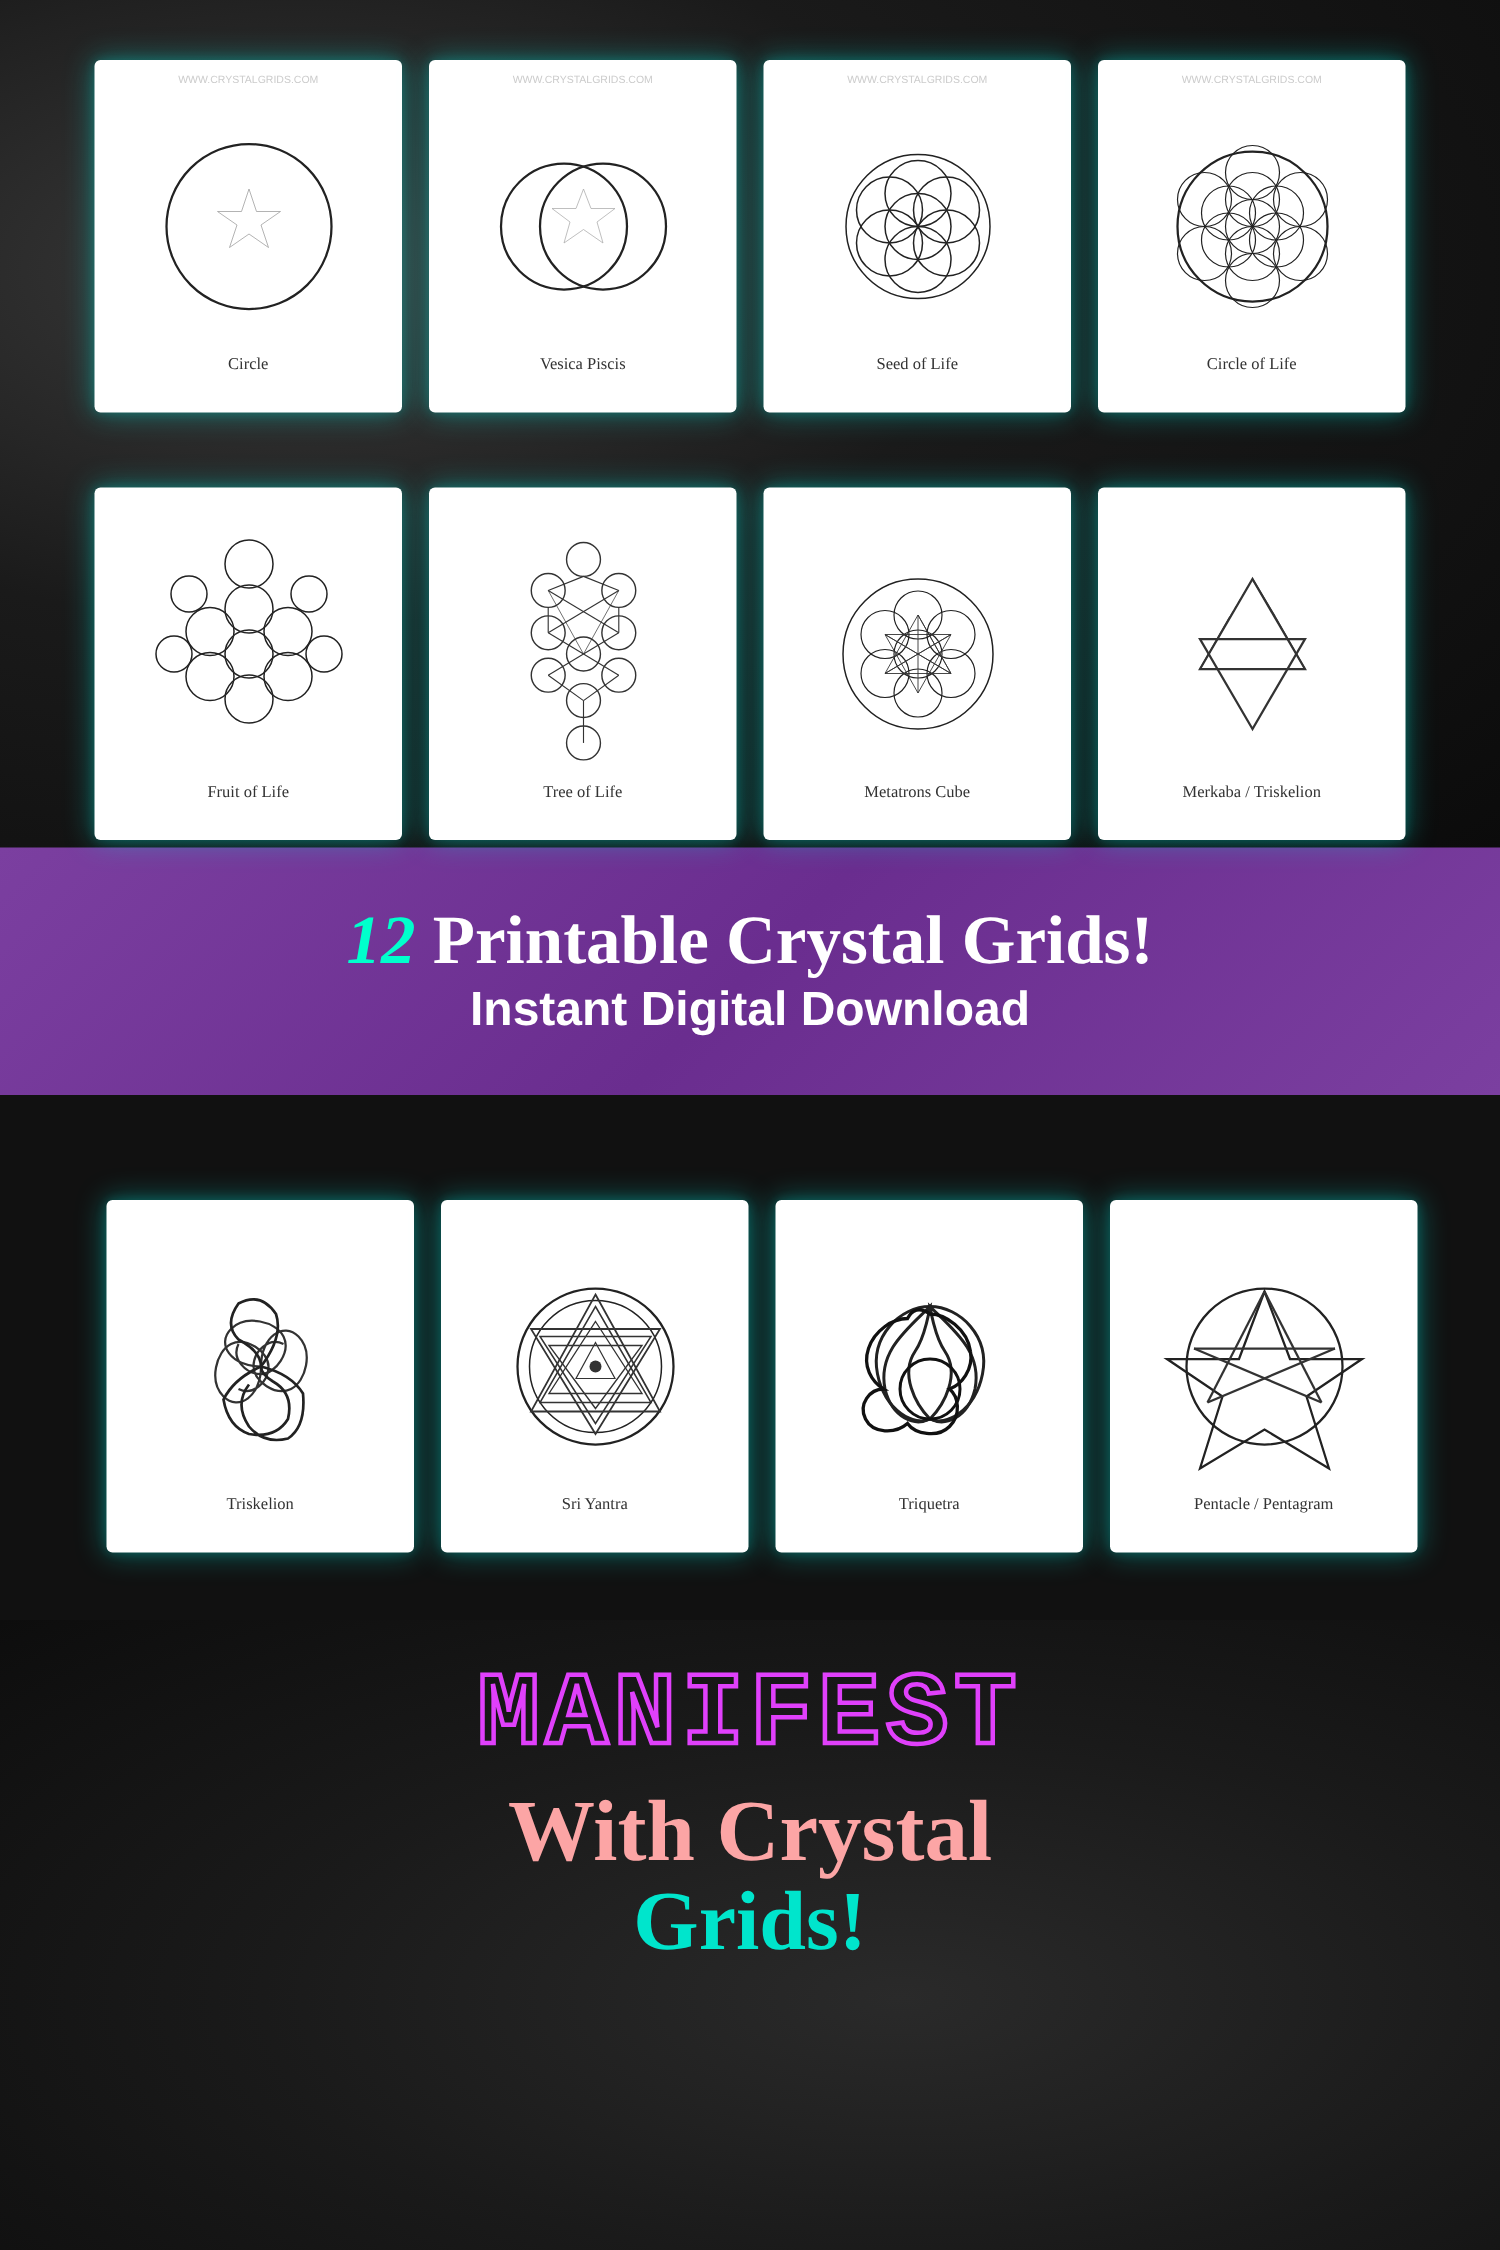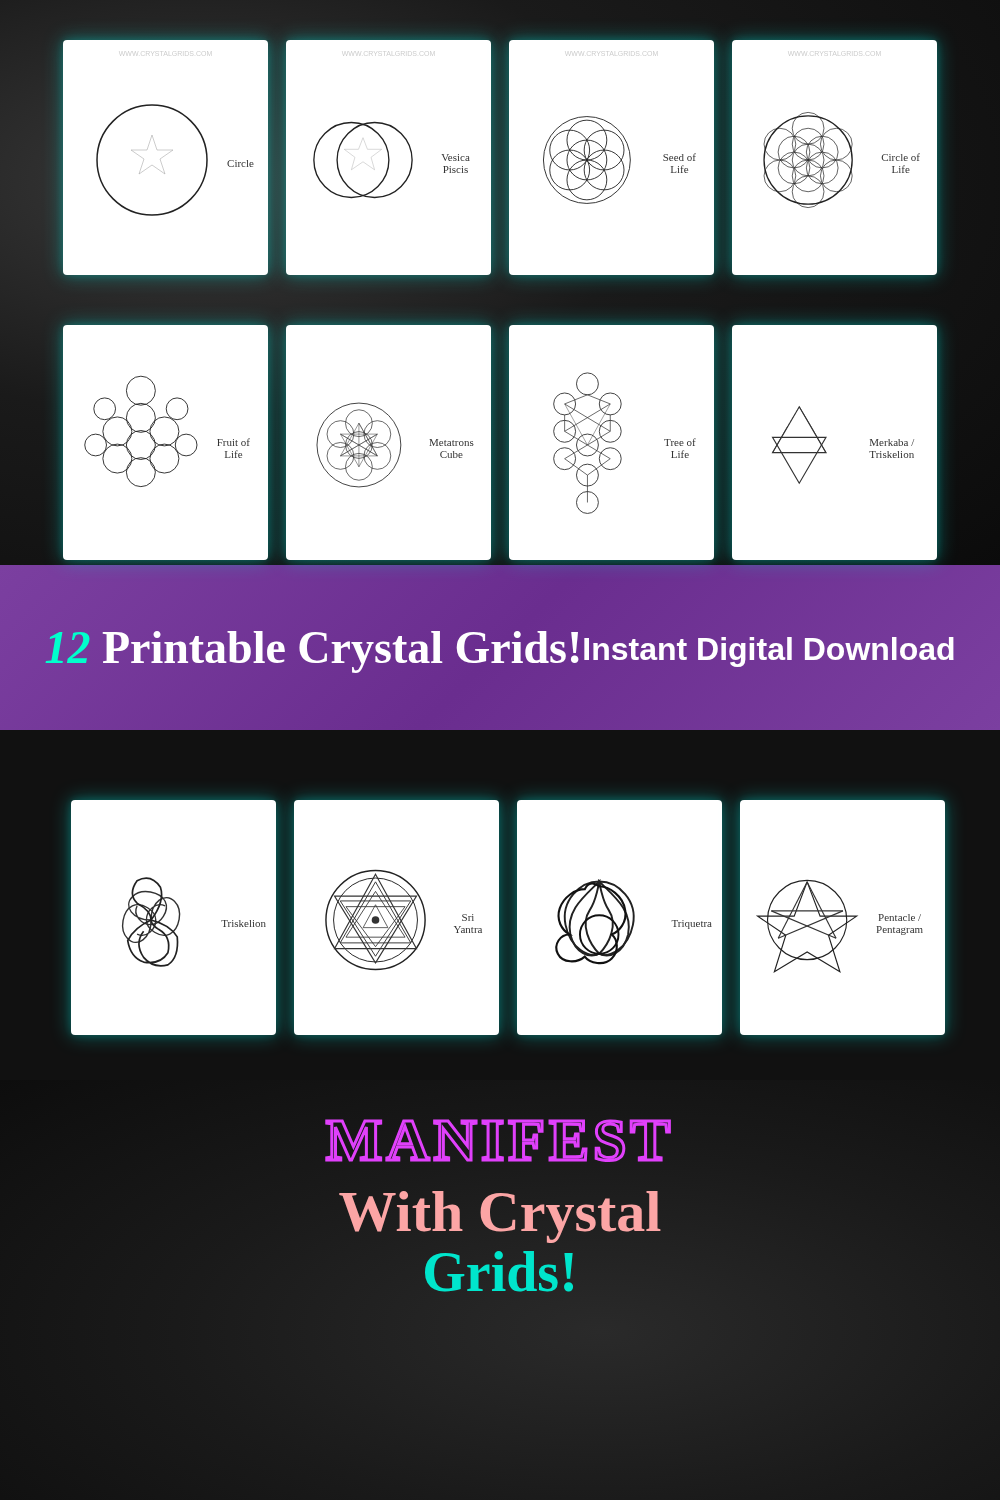--- a/index.html
+++ b/index.html
@@ -58,21 +58,21 @@
     .grid-row-1 { margin-top: 20px; }
     .grid-row-2 { margin-top: 10px; }
     .grid-row-3 { margin-top: 200px; padding-left: 41px; }
 
     .card {
       background: white;
       border-radius: 4px;
       width: 205px;
       height: 235px;
       display: flex;
-      flex-direction: row;
+      flex-direction: column;
       align-items: center;
       justify-content: center;
       padding: 15px 10px 10px;
       box-shadow: 0 0 20px rgba(0,230,220,0.4), 0 0 8px rgba(0,230,220,0.2);
       position: relative;
     }
 
     .card svg {
       width: 150px;
       height: 160px;
@@ -87,21 +87,21 @@
     }
 
     
     .banner {
       position: absolute;
       top: 565px;
       left: 0; right: 0;
       height: 165px;
       z-index: 3;
       display: flex;
-      flex-direction: row;
+      flex-direction: column;
       align-items: center;
       justify-content: center;
     }
 
     .banner-line1 {
       font-size: 46px;
       font-weight: bold;
       line-height: 1;
       font-family: Georgia, 'Times New Roman', serif;
       color: white;
@@ -125,23 +125,23 @@
     .manifest-text {
       position: absolute;
       top: 1090px;
       left: 0; right: 0;
       z-index: 3;
       text-align: center;
       padding: 20px;
     }
 
     .manifest-line1 {
-      font-size: 60px;
+      font-size: 69px;
       font-weight: 900;
-      font-family: Liberation Serif, serif;
+      font-family: Liberation Mono, monospace;
       color: transparent;
       -webkit-text-stroke: 3px #e040fb;
       text-stroke: 3px #e040fb;
       letter-spacing: 4px;
       line-height: 1;
     }
 
     .manifest-line2 {
       font-size: 58px;
       font-weight: bold;
@@ -248,47 +248,20 @@
       <circle cx="75" cy="110" r="16" fill="none" stroke="#222" stroke-width="1"></circle>
       <circle cx="49" cy="95" r="16" fill="none" stroke="#222" stroke-width="1"></circle>
       <circle cx="49" cy="65" r="16" fill="none" stroke="#222" stroke-width="1"></circle>
       <circle cx="75" cy="20" r="16" fill="none" stroke="#222" stroke-width="1"></circle>
       <circle cx="115" cy="40" r="12" fill="none" stroke="#222" stroke-width="1"></circle>
       <circle cx="125" cy="80" r="12" fill="none" stroke="#222" stroke-width="1"></circle>
       <circle cx="35" cy="40" r="12" fill="none" stroke="#222" stroke-width="1"></circle>
       <circle cx="25" cy="80" r="12" fill="none" stroke="#222" stroke-width="1"></circle>
     </svg>
     <span class="card-label">Fruit of Life</span>
-  </div>
-
-  <div class="card">
-    <svg viewBox="0 0 150 160">
-      <circle cx="75" cy="80" r="50" fill="none" stroke="#222" stroke-width="1"></circle>
-      <circle cx="75" cy="80" r="16" fill="none" stroke="#222" stroke-width="0.8"></circle>
-      <circle cx="75" cy="54" r="16" fill="none" stroke="#222" stroke-width="0.8"></circle>
-      <circle cx="97" cy="67" r="16" fill="none" stroke="#222" stroke-width="0.8"></circle>
-      <circle cx="97" cy="93" r="16" fill="none" stroke="#222" stroke-width="0.8"></circle>
-      <circle cx="75" cy="106" r="16" fill="none" stroke="#222" stroke-width="0.8"></circle>
-      <circle cx="53" cy="93" r="16" fill="none" stroke="#222" stroke-width="0.8"></circle>
-      <circle cx="53" cy="67" r="16" fill="none" stroke="#222" stroke-width="0.8"></circle>
-
-      <line x1="75" y1="54" x2="97" y2="93" stroke="#333" stroke-width="0.6"></line>
-      <line x1="75" y1="54" x2="53" y2="93" stroke="#333" stroke-width="0.6"></line>
-      <line x1="75" y1="54" x2="75" y2="106" stroke="#333" stroke-width="0.6"></line>
-      <line x1="97" y1="67" x2="53" y2="67" stroke="#333" stroke-width="0.6"></line>
-      <line x1="97" y1="67" x2="53" y2="93" stroke="#333" stroke-width="0.6"></line>
-      <line x1="97" y1="67" x2="75" y2="106" stroke="#333" stroke-width="0.6"></line>
-      <line x1="97" y1="93" x2="53" y2="67" stroke="#333" stroke-width="0.6"></line>
-      <line x1="97" y1="93" x2="53" y2="93" stroke="#333" stroke-width="0.6"></line>
-      <line x1="97" y1="93" x2="75" y2="54" stroke="#333" stroke-width="0.6"></line>
-      <line x1="75" y1="106" x2="53" y2="67" stroke="#333" stroke-width="0.6"></line>
-      <line x1="53" y1="93" x2="97" y2="67" stroke="#333" stroke-width="0.6"></line>
-      <line x1="53" y1="67" x2="97" y2="93" stroke="#333" stroke-width="0.6"></line>
-    </svg>
-    <span class="card-label">Metatrons Cube</span>
   </div>
 
   <div class="card">
     <svg viewBox="0 0 150 170">
 
       <circle cx="75" cy="18" r="12" fill="none" stroke="#333" stroke-width="1"></circle>
       <circle cx="50" cy="40" r="12" fill="none" stroke="#333" stroke-width="1"></circle>
       <circle cx="100" cy="40" r="12" fill="none" stroke="#333" stroke-width="1"></circle>
       <circle cx="50" cy="70" r="12" fill="none" stroke="#333" stroke-width="1"></circle>
       <circle cx="100" cy="70" r="12" fill="none" stroke="#333" stroke-width="1"></circle>
@@ -312,20 +285,47 @@
       <line x1="100" y1="100" x2="75" y2="118" stroke="#333" stroke-width="0.8"></line>
       <line x1="75" y1="118" x2="75" y2="148" stroke="#333" stroke-width="0.8"></line>
       <line x1="50" y1="40" x2="75" y2="85" stroke="#333" stroke-width="0.5"></line>
       <line x1="100" y1="40" x2="75" y2="85" stroke="#333" stroke-width="0.5"></line>
     </svg>
     <span class="card-label">Tree of Life</span>
   </div>
 
   <div class="card">
     <svg viewBox="0 0 150 160">
+      <circle cx="75" cy="80" r="50" fill="none" stroke="#222" stroke-width="1"></circle>
+      <circle cx="75" cy="80" r="16" fill="none" stroke="#222" stroke-width="0.8"></circle>
+      <circle cx="75" cy="54" r="16" fill="none" stroke="#222" stroke-width="0.8"></circle>
+      <circle cx="97" cy="67" r="16" fill="none" stroke="#222" stroke-width="0.8"></circle>
+      <circle cx="97" cy="93" r="16" fill="none" stroke="#222" stroke-width="0.8"></circle>
+      <circle cx="75" cy="106" r="16" fill="none" stroke="#222" stroke-width="0.8"></circle>
+      <circle cx="53" cy="93" r="16" fill="none" stroke="#222" stroke-width="0.8"></circle>
+      <circle cx="53" cy="67" r="16" fill="none" stroke="#222" stroke-width="0.8"></circle>
+
+      <line x1="75" y1="54" x2="97" y2="93" stroke="#333" stroke-width="0.6"></line>
+      <line x1="75" y1="54" x2="53" y2="93" stroke="#333" stroke-width="0.6"></line>
+      <line x1="75" y1="54" x2="75" y2="106" stroke="#333" stroke-width="0.6"></line>
+      <line x1="97" y1="67" x2="53" y2="67" stroke="#333" stroke-width="0.6"></line>
+      <line x1="97" y1="67" x2="53" y2="93" stroke="#333" stroke-width="0.6"></line>
+      <line x1="97" y1="67" x2="75" y2="106" stroke="#333" stroke-width="0.6"></line>
+      <line x1="97" y1="93" x2="53" y2="67" stroke="#333" stroke-width="0.6"></line>
+      <line x1="97" y1="93" x2="53" y2="93" stroke="#333" stroke-width="0.6"></line>
+      <line x1="97" y1="93" x2="75" y2="54" stroke="#333" stroke-width="0.6"></line>
+      <line x1="75" y1="106" x2="53" y2="67" stroke="#333" stroke-width="0.6"></line>
+      <line x1="53" y1="93" x2="97" y2="67" stroke="#333" stroke-width="0.6"></line>
+      <line x1="53" y1="67" x2="97" y2="93" stroke="#333" stroke-width="0.6"></line>
+    </svg>
+    <span class="card-label">Metatrons Cube</span>
+  </div>
+
+  <div class="card">
+    <svg viewBox="0 0 150 160">
 
       <polygon points="75,30 110,90 40,90" fill="none" stroke="#333" stroke-width="1.5"></polygon>
       <polygon points="75,130 40,70 110,70" fill="none" stroke="#333" stroke-width="1.5"></polygon>
 
       <line x1="75" y1="30" x2="90" y2="55" stroke="#333" stroke-width="1"></line>
       <line x1="75" y1="30" x2="60" y2="55" stroke="#333" stroke-width="0.6" stroke-dasharray="3,2"></line>
       <line x1="40" y1="90" x2="60" y2="55" stroke="#333" stroke-width="1"></line>
       <line x1="110" y1="90" x2="90" y2="55" stroke="#333" stroke-width="1"></line>
     </svg>
     <span class="card-label">Merkaba / Triskelion</span>

